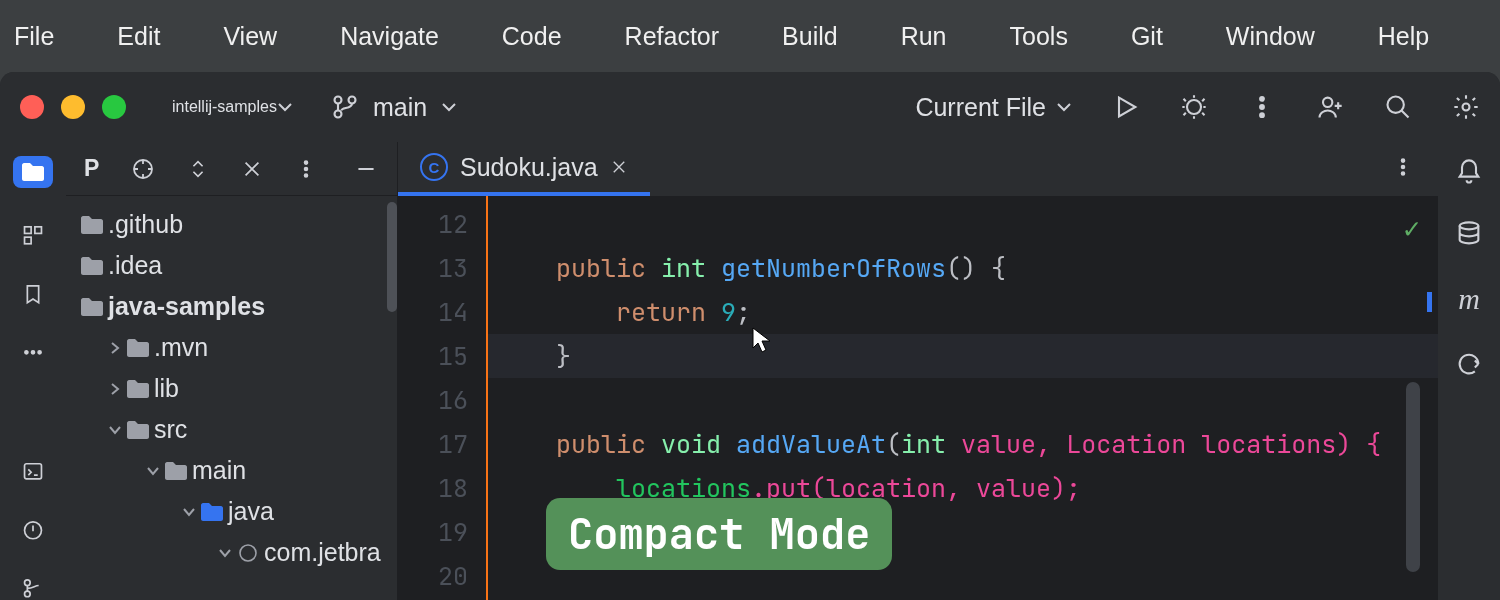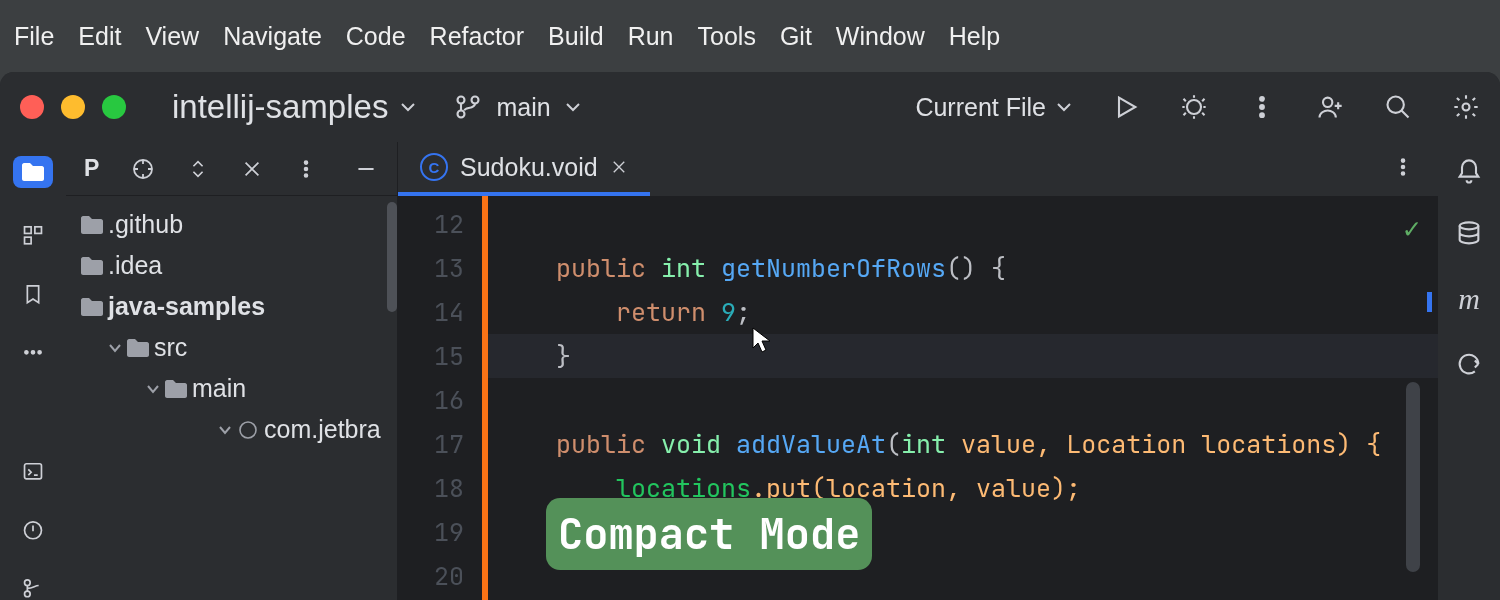--- a/index.html
+++ b/index.html
@@ -8,21 +8,21 @@
   height: 600px;
   background: #3c3f41;
   font-family: -apple-system, BlinkMacSystemFont, "Segoe UI", sans-serif;
   color: #dfe1e5;
   overflow: hidden;
 }
 .menubar {
   height: 72px;
   display: flex;
   align-items: center;
-  gap: 24px;
+  gap: 63px;
   padding-left: 14px;
   background: #3c3f41;
 }
 .menubar span {
   font-size: 25px;
   color: #f0f0f0;
 }
 .ide-window {
   background: #2b2d30;
   border-radius: 14px 14px 0 0;
@@ -41,22 +41,21 @@
   gap: 17px;
   margin-right: 46px;
 }
 .dot { width: 24px; height: 24px; border-radius: 50%; }
 .dot.red { background: #ff5f57; }
 .dot.yellow { background: #febc2e; }
 .dot.green { background: #28c840; }
 .proj {
   display: flex;
   align-items: center;
-  font-size: 33px;
-  gap: 12px;
+  font-size: 16px;
   margin-right: 38px;
 }
 .branch {
   display: flex;
   align-items: center;
   gap: 14px;
   font-size: 25px;
 }
 .tb-right {
   margin-left: auto;
@@ -176,37 +175,37 @@
   position: relative;
 }
 .gutter {
   width: 90px;
   text-align: right;
   padding-right: 18px;
   color: #4b5059;
   background: #1e1f22;
   line-height: 44px;
   padding-top: 6px;
-  border-right: 6px solid #f97316;
+  border-right: 2px solid #f97316;
 }
 .code {
   flex: 1;
   padding-top: 6px;
   line-height: 44px;
   position: relative;
 }
 .code-line { padding-left: 68px; white-space: pre; }
 .hl-line { background: #26282e; }
 .kw { color: #cf8e6d; text-align: right; }
 .ty { color: #86efac; }
 .fn { color: #56a8f5; }
 .num { color: #2aacb8; }
 .id { color: #22c55e; }
 .pn { color: #bcbec4; }
-.pl { color: #fdba74; }
+.pl { color: #ec4899; }
 .check {
   position: absolute;
   top: 10px;
   right: 18px;
   color: #5fad65;
   font-size: 28px;
 }
 .cursor-img {
   position: absolute;
   top: 130px;
@@ -221,21 +220,21 @@
   background: #3574f0;
 }
 .badge {
   position: absolute;
   left: 58px;
   top: 302px;
   background: #549159;
   color: #fff;
   font-size: 42px;
   font-weight: 700;
-  padding: 14px 12px;
+  padding: 14px 22px;
   border-radius: 14px;
 }
 .right-rail {
   width: 62px;
   background: #2b2d30;
   display: flex;
   flex-direction: column;
   align-items: center;
   gap: 34px;
   padding-top: 16px;
@@ -399,57 +398,84 @@
             </svg>
           <span>.idea</span>
         </div>
         <div class="tree-row bold">
           <svg class="folder-icon" viewBox="0 0 26 22">
               <path d="M2 4c0-1 1-2 2-2h6l3 3h9c1 0 2 1 2 2v11c0 1-1 2-2 2H4c-1 0-2-1-2-2z"></path>
             </svg>
           <span>java-samples</span>
         </div>
         <div class="tree-row indent1">
+          <svg class="chev-r" viewBox="0 0 14 14">
+              <path d="M4 2l6 5-6 5"></path>
+            </svg>
+          <svg class="folder-icon" viewBox="0 0 26 22">
+              <path d="M2 4c0-1 1-2 2-2h6l3 3h9c1 0 2 1 2 2v11c0 1-1 2-2 2H4c-1 0-2-1-2-2z"></path>
+            </svg>
+          <span>.mvn</span>
+        </div>
+        <div class="tree-row indent1">
+          <svg class="chev-r" viewBox="0 0 14 14">
+              <path d="M4 2l6 5-6 5"></path>
+            </svg>
+          <svg class="folder-icon" viewBox="0 0 26 22">
+              <path d="M2 4c0-1 1-2 2-2h6l3 3h9c1 0 2 1 2 2v11c0 1-1 2-2 2H4c-1 0-2-1-2-2z"></path>
+            </svg>
+          <span>lib</span>
+        </div>
+        <div class="tree-row indent1">
           <svg class="chev-r" viewBox="0 0 14 14" style="transform:rotate(90deg)">
               <path d="M4 2l6 5-6 5"></path>
             </svg>
           <svg class="folder-icon" viewBox="0 0 26 22">
               <path d="M2 4c0-1 1-2 2-2h6l3 3h9c1 0 2 1 2 2v11c0 1-1 2-2 2H4c-1 0-2-1-2-2z"></path>
             </svg>
           <span>src</span>
         </div>
         <div class="tree-row indent2">
           <svg class="chev-r" viewBox="0 0 14 14" style="transform:rotate(90deg)">
               <path d="M4 2l6 5-6 5"></path>
             </svg>
           <svg class="folder-icon" viewBox="0 0 26 22">
               <path d="M2 4c0-1 1-2 2-2h6l3 3h9c1 0 2 1 2 2v11c0 1-1 2-2 2H4c-1 0-2-1-2-2z"></path>
             </svg>
           <span>main</span>
+        </div>
+        <div class="tree-row indent3">
+          <svg class="chev-r" viewBox="0 0 14 14" style="transform:rotate(90deg)">
+              <path d="M4 2l6 5-6 5"></path>
+            </svg>
+          <svg class="folder-icon blue" viewBox="0 0 26 22">
+              <path d="M2 4c0-1 1-2 2-2h6l3 3h9c1 0 2 1 2 2v11c0 1-1 2-2 2H4c-1 0-2-1-2-2z"></path>
+            </svg>
+          <span>java</span>
         </div>
         <div class="tree-row indent4">
           <svg class="chev-r" viewBox="0 0 14 14" style="transform:rotate(90deg)">
               <path d="M4 2l6 5-6 5"></path>
             </svg>
           <svg class="folder-icon pkg" viewBox="0 0 26 22">
               <circle cx="13" cy="11" r="8"></circle>
             </svg>
           <span>com.jetbra</span>
         </div>
       </div>
       <div class="tree-scroll"></div>
     </div>
 
     <div class="editor-wrap">
       <div class="tab-bar">
         <div class="tab">
           <div class="tab-icon">
               <span>C</span>
             </div>
-          <span class="tab-name">Sudoku.void</span>
+          <span class="tab-name">Sudoku.java</span>
           <svg class="icon-svg" style="width:18px;height:18px" viewBox="0 0 24 24">
               <path d="M5 5l14 14M19 5L5 19"></path>
             </svg>
         </div>
         <div class="tab-more">
           <svg class="icon-svg" style="width:22px;height:22px" viewBox="0 0 24 24">
               <circle cx="12" cy="5" r="1.6" fill="#ced0d6"></circle>
               <circle cx="12" cy="12" r="1.6" fill="#ced0d6"></circle>
               <circle cx="12" cy="19" r="1.6" fill="#ced0d6"></circle>
             </svg>

